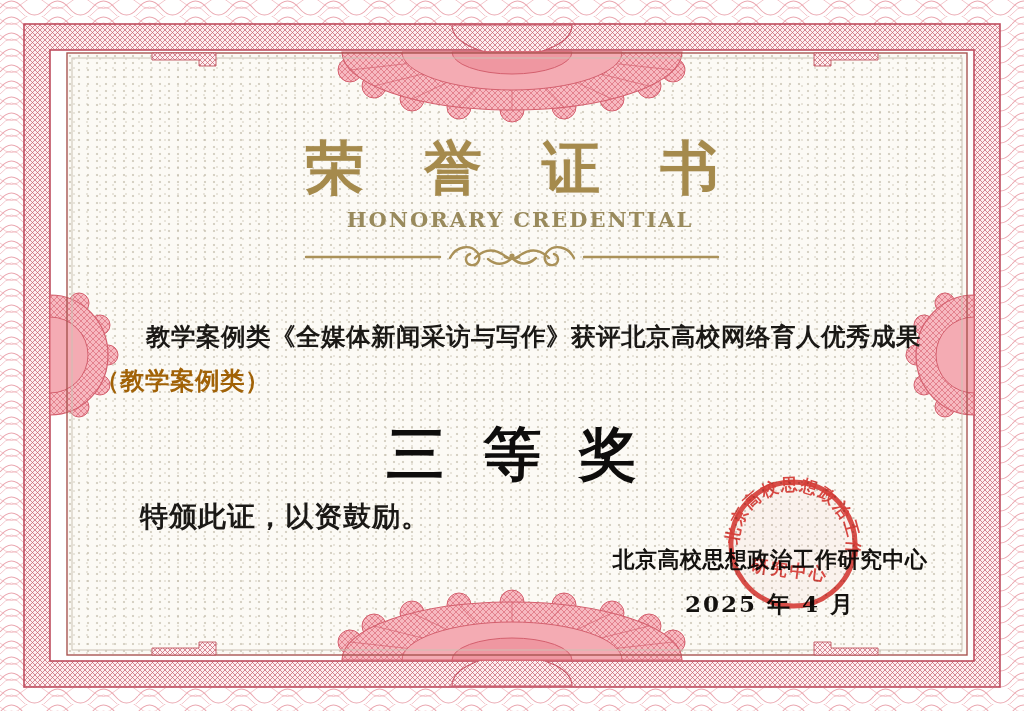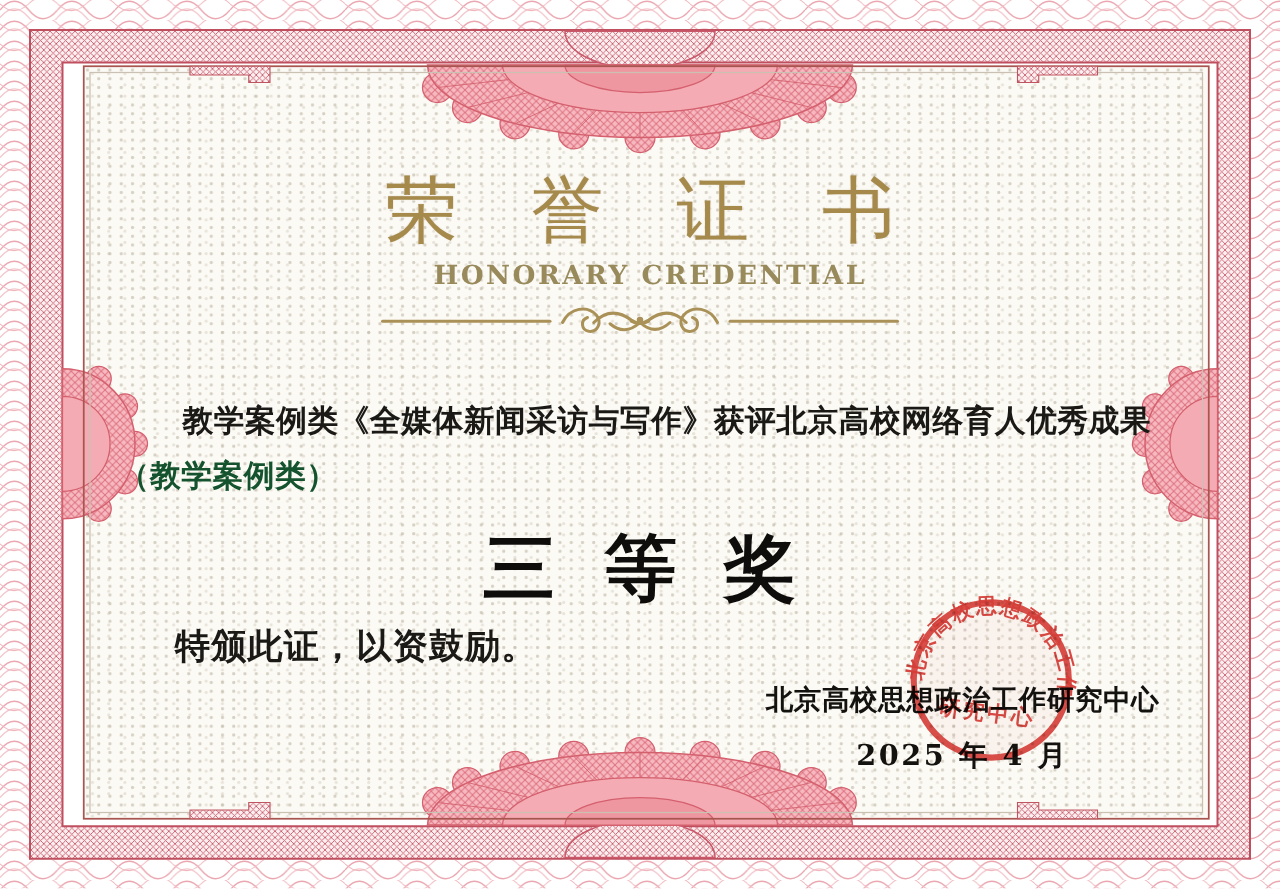--- a/index.html
+++ b/index.html
@@ -11,41 +11,41 @@
   .paper{
     position:absolute;left:68px;top:54px;width:898px;height:600px;
     background-color:#fcfaf5;
     background-image:
       radial-gradient(circle at 2px 2px, rgba(176,168,148,0.50) 1px, transparent 1.6px),
       radial-gradient(circle at 6px 5px, rgba(200,192,174,0.38) 1px, transparent 1.5px);
     background-size:9px 7px,13px 9px;
   }
   .title-cn{
     position:absolute;left:0;right:0;top:136px;text-align:center;
-    font-size:58px;font-weight:400;color:#a58a4c;
+    font-size:58px;font-weight:700;color:#a58a4c;
     letter-spacing:20px;padding-left:20px;line-height:64px;
     text-shadow:0 1px 0 rgba(255,255,255,.5), 0 0 1px rgba(130,105,55,.45);
   }
   .title-en{
     position:absolute;left:0;right:0;top:207px;text-align:center;
     font-size:21px;font-weight:600;color:#998a5c;
     letter-spacing:2px;padding-left:16px;
   }
   .flourish{position:absolute;left:292px;top:240px;}
   .recipient{
     position:absolute;left:97px;top:262px;
     font-size:30px;font-weight:700;color:#171513;letter-spacing:2px;
   }
   .body-line1{
     position:absolute;left:97px;top:320px;text-indent:49px;
     font-size:24.5px;font-weight:600;color:#1b1916;letter-spacing:0.5px;white-space:nowrap;
   }
   .body-line2{
     position:absolute;left:95px;top:364px;
-    font-size:24.5px;font-weight:600;color:#14532d;letter-spacing:0.5px;
+    font-size:24.5px;font-weight:600;color:#a16207;letter-spacing:0.5px;
   }
   .award{
     position:absolute;left:0;right:0;top:416px;text-align:center;
     font-size:58px;font-weight:900;color:#0e0d0c;word-spacing:18px;
     font-family:"DejaVu Serif","Liberation Serif",serif;
     transform:skewX(-2deg);
   }
   .closing{
     position:absolute;left:140px;top:498px;
     font-size:28px;font-weight:600;color:#1b1916;letter-spacing:1px;

